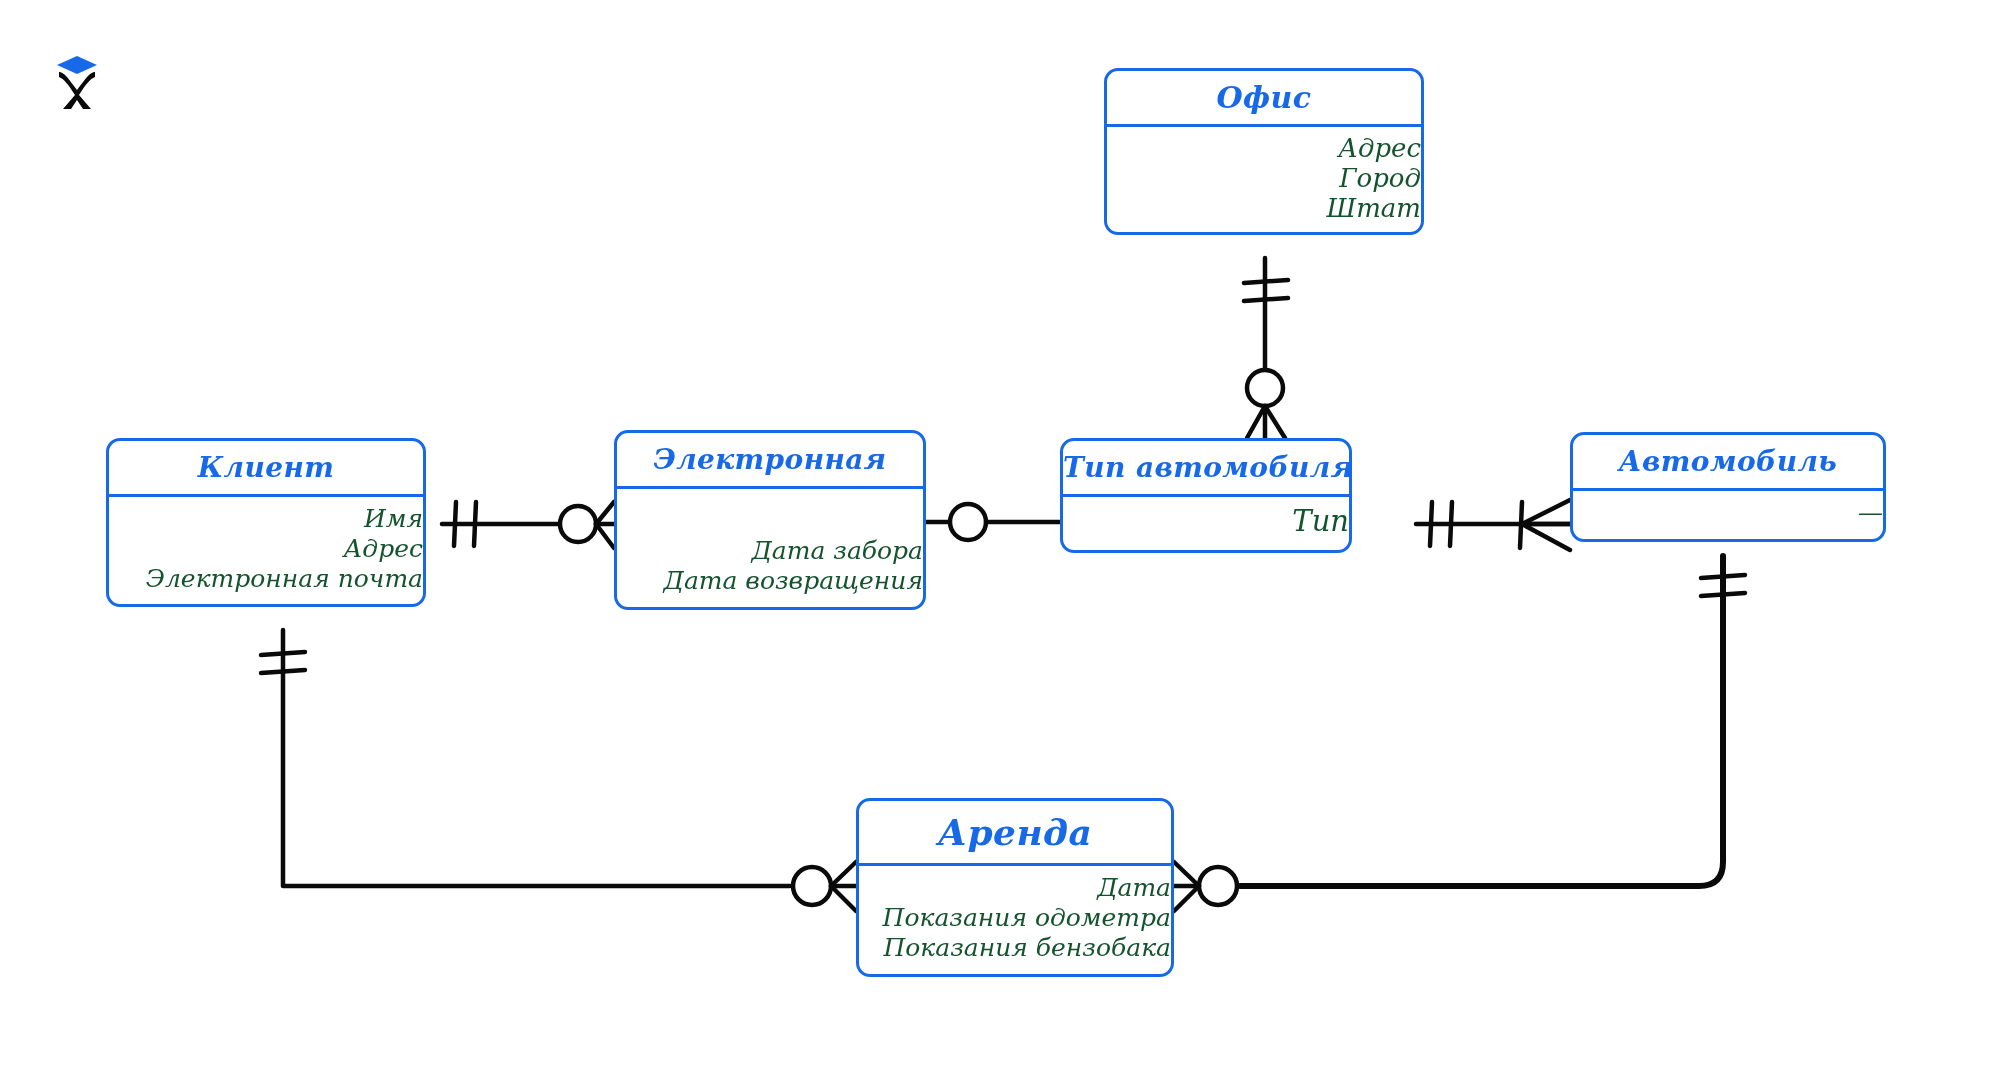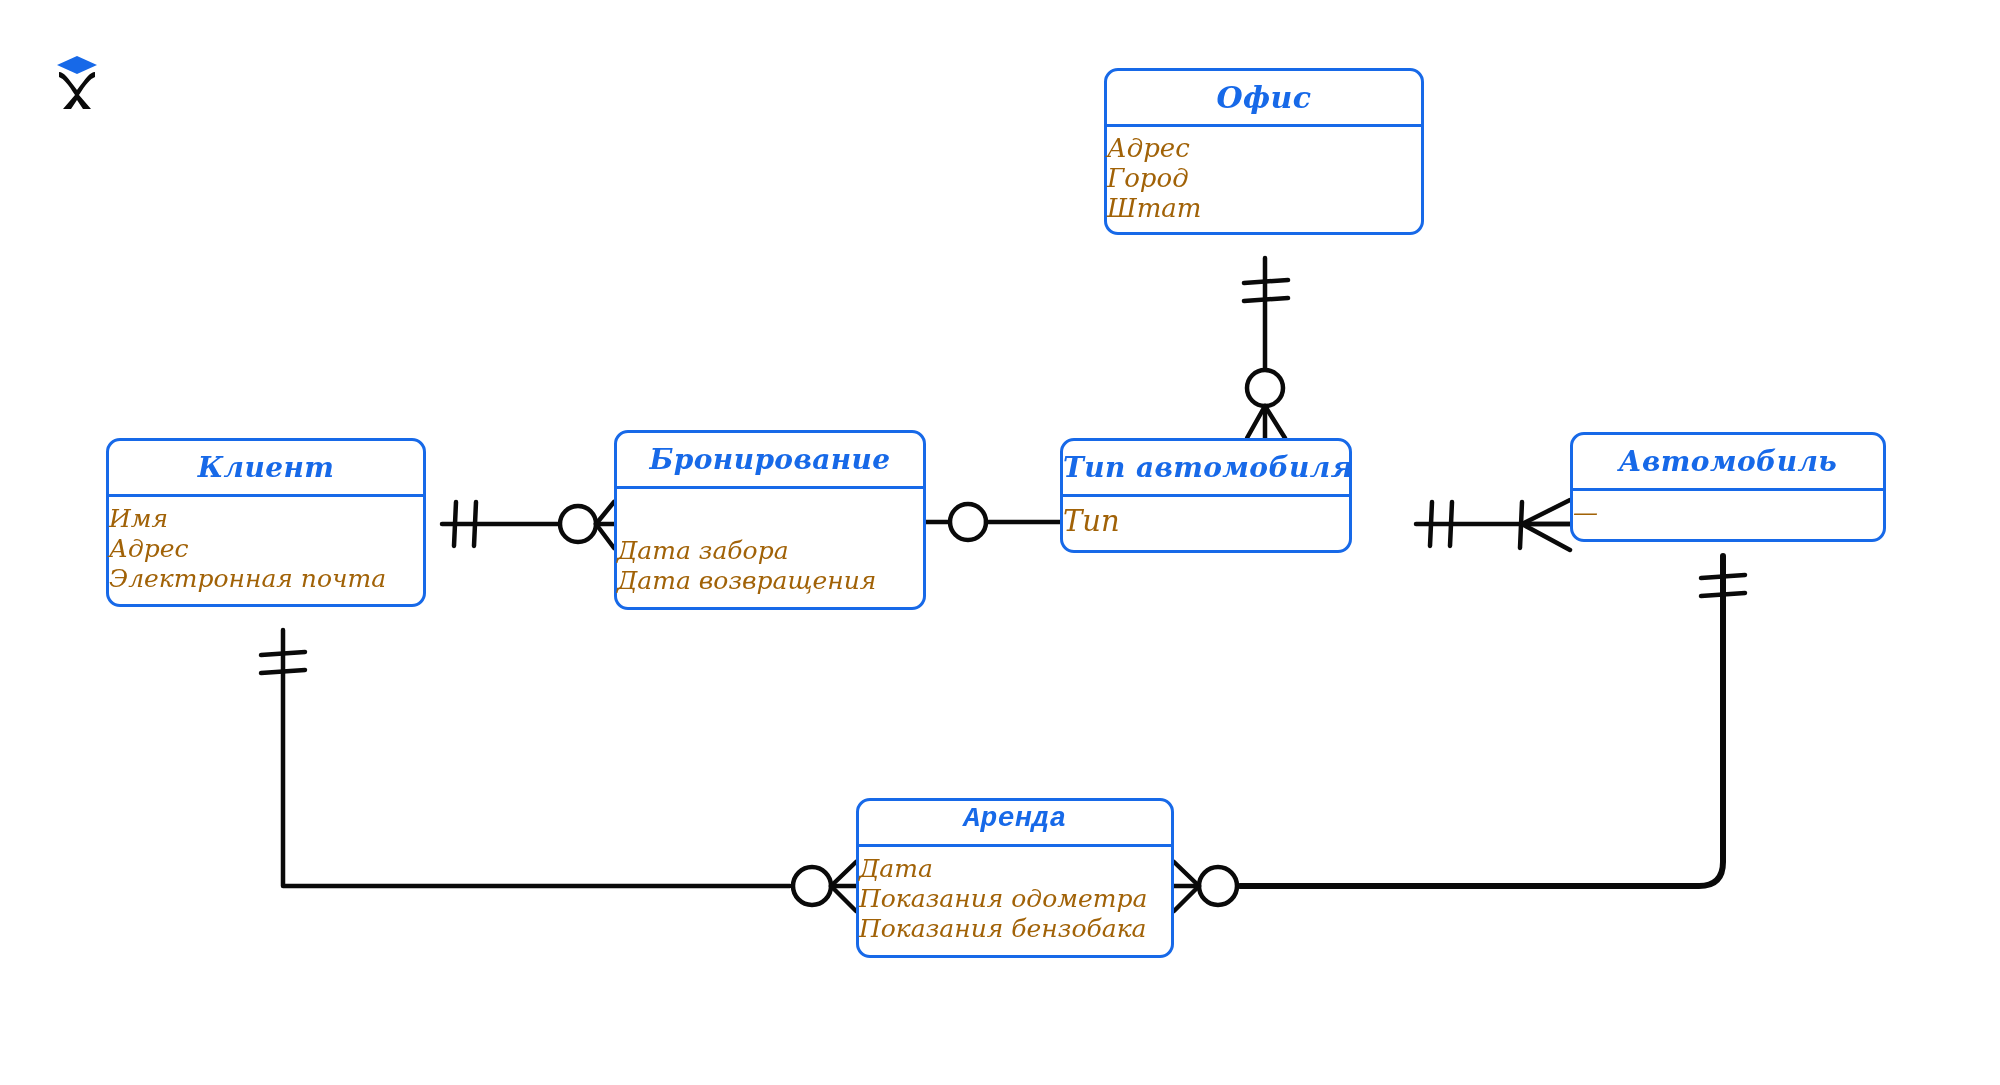--- a/index.html
+++ b/index.html
@@ -52,22 +52,22 @@
     font-style: italic;
     font-weight: 600;
     letter-spacing: 0.4px;
     white-space: nowrap;
   }
   .entity .ent-divider {
     height: 0;
     border-top: 3.5px solid #1769e8;
   }
   .entity .ent-attrs {
-    text-align: left;
-    color: #a16207;
+    text-align: right;
+    color: #14532d;
     font-family: "DejaVu Serif", serif;
     font-style: italic;
     font-weight: 500;
     border-radius: 22px;
   }
   .entity .attr {
     white-space: nowrap;
   }
 
   
@@ -86,21 +86,21 @@
 
   .t-booking  .ent-title { font-size: 28px; padding: 10px 0 10px; }
   .t-booking  .ent-attrs { font-size: 25px; padding: 7px 0 11px; line-height: 1.2; margin-top: 40px; }
 
   .t-cartype  .ent-title { font-size: 28px; padding: 10px 0 10px; }
   .t-cartype  .ent-attrs { font-size: 29px; padding: 7px 0 11px; line-height: 1.2; }
 
   .t-car      .ent-title { font-size: 28px; padding: 10px 0 10px; }
   .t-car      .ent-attrs { font-size: 25px; padding: 7px 0 11px; line-height: 1.2; }
 
-  .t-rental   .ent-title { font-size: 28px; padding: 2px 0 10px; font-family: Liberation Mono, monospace; }
+  .t-rental   .ent-title { font-size: 36px; padding: 10px 0 10px; }
   .t-rental   .ent-attrs { font-size: 25px; padding: 7px 0 11px; line-height: 1.2; }
 </style>
 </head>
 <body>
 
 <div id="canvas">
 
   <div id="logo">
     <svg width="54" height="62" viewBox="0 0 54 62">
       <polygon points="27,8 47,17 27,26 7,17" fill="#1769e8"></polygon>
@@ -200,21 +200,21 @@
     <div class="ent-title">Клиент</div>
     <div class="ent-divider"></div>
     <div class="ent-attrs">
       <div class="attr">Имя</div>
       <div class="attr">Адрес</div>
       <div class="attr">Электронная почта</div>
     </div>
   </div>
 
   <div class="entity t-booking" id="ent-booking">
-    <div class="ent-title">Бронирование</div>
+    <div class="ent-title">Электронная</div>
     <div class="ent-divider"></div>
     <div class="ent-attrs">
       <div class="attr">Дата забора</div>
       <div class="attr">Дата возвращения</div>
     </div>
   </div>
 
   <div class="entity t-cartype" id="ent-cartype">
     <div class="ent-title">Тип автомобиля</div>
     <div class="ent-divider"></div>

